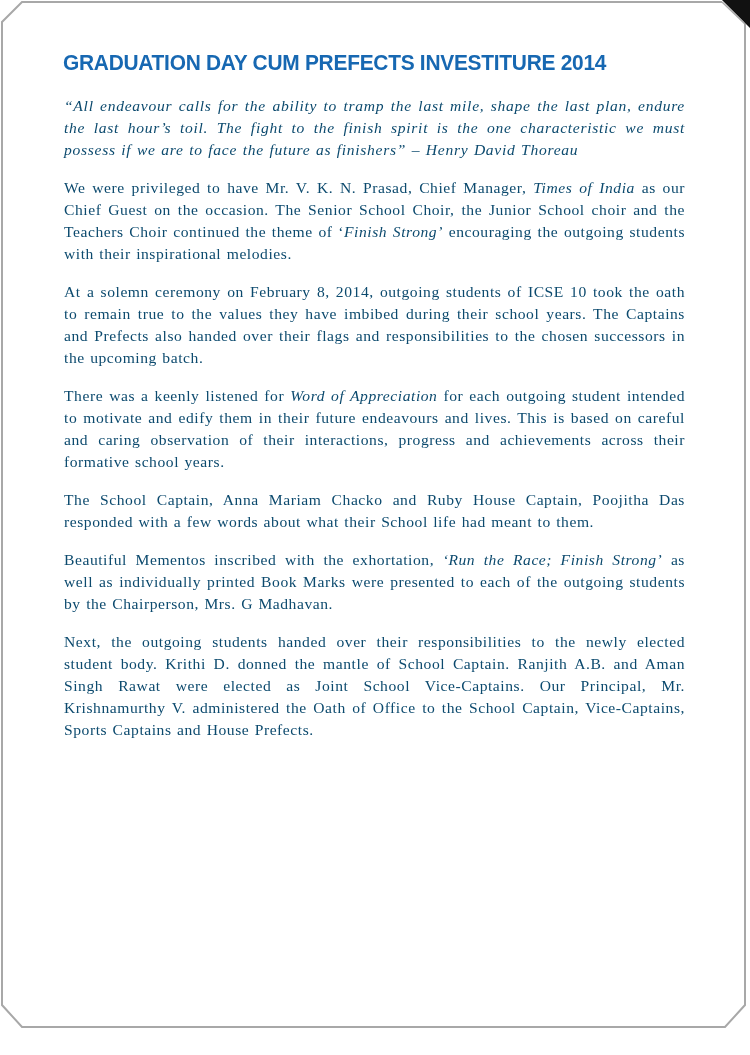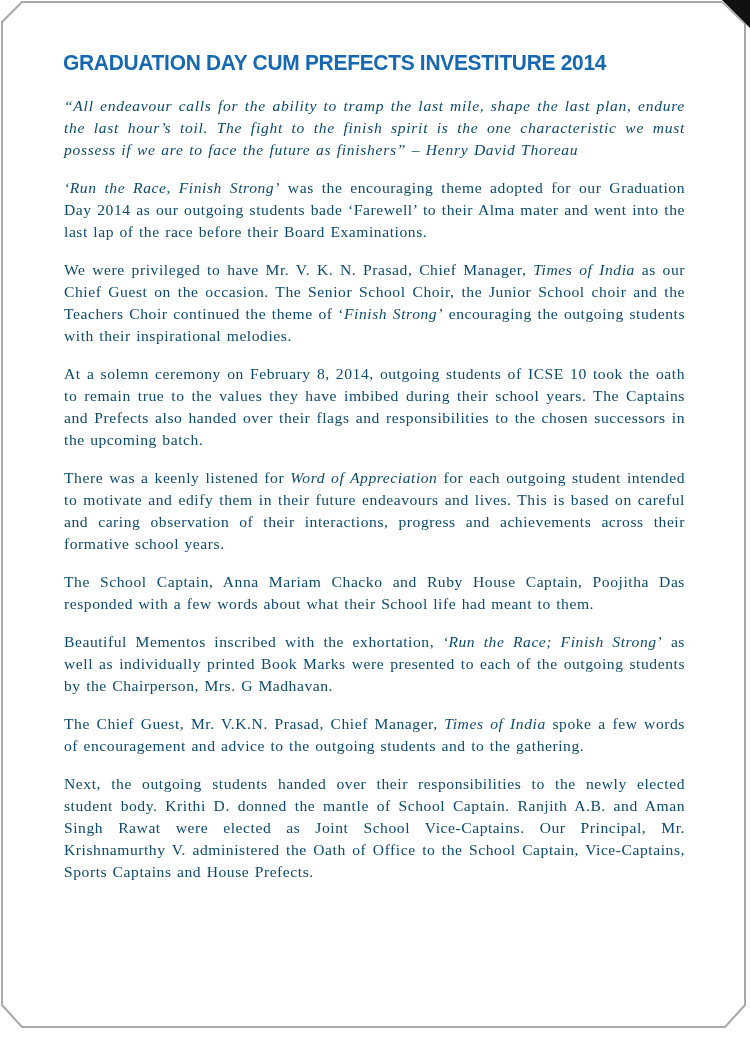--- a/index.html
+++ b/index.html
@@ -30,23 +30,21 @@
 <svg class="frame" viewBox="0 0 750 1055" xmlns="http://www.w3.org/2000/svg">
   <polyline points="722,2 22,2 2,22 2,1005 22,1027 725,1027 745,1005 745,22" fill="none" stroke="#a8a8a8" stroke-width="2"></polyline>
   <polygon points="722,0 750,0 750,28" fill="#111111"></polygon>
   <line x1="722" y1="2" x2="745" y2="24" stroke="#a8a8a8" stroke-width="1.5"></line>
 </svg>
 
 <div class="title">GRADUATION DAY CUM PREFECTS INVESTITURE 2014</div>
 
 <div class="content" id="article-body">
     <p class="quote"><span>“All endeavour calls for the ability to tramp the last mile, shape the last plan, endure the last hour’s toil. The fight to the finish spirit is the one characteristic we must possess if we are to face the future as finishers” – Henry David Thoreau</span></p>
-    <p><em>‘Run the Race, Finish Strong’</em><span> was the encouraging theme adopted for our Graduation Day 2014 as our outgoing students bade ‘Farewell’ to their Alma mater and went into the last lap of the race before their Board Examinations.</span></p>
     <p><span>We were privileged to have Mr. V. K. N. Prasad, Chief Manager, </span><em>Times of India</em><span> as our Chief Guest on the occasion. The Senior School Choir, the Junior School choir and the Teachers Choir continued the theme of ‘</span><em>Finish Strong’</em><span> encouraging the outgoing students with their inspirational melodies.</span></p>
     <p><span>At a solemn ceremony on February 8, 2014, outgoing students of ICSE 10 took the oath to remain true to the values they have imbibed during their school years.  The Captains and Prefects also handed over their flags and responsibilities to the chosen successors in the upcoming batch.</span></p>
     <p><span>There was a keenly listened for </span><em>Word of Appreciation</em><span> for each outgoing student intended to motivate and edify them in their future endeavours and lives.  This is based on careful and caring observation of their interactions, progress and achievements across their formative school years.</span></p>
     <p><span>The School Captain, Anna Mariam Chacko and Ruby House Captain, Poojitha Das responded with a few words about what their School life had meant to them.</span></p>
     <p><span>Beautiful Mementos inscribed with the exhortation, </span><em>‘Run the Race; Finish Strong’</em><span> as well as individually printed Book Marks were presented to each of the outgoing students by the Chairperson, Mrs. G Madhavan.</span></p>
-    <p><span>The Chief Guest, Mr. V.K.N. Prasad, Chief Manager, </span><em>Times of India</em><span> spoke a few words of encouragement and advice to the outgoing students and to the gathering.</span></p>
     <p><span>Next, the outgoing students handed over their responsibilities to the newly elected student body. Krithi D. donned the mantle of School Captain. Ranjith A.B. and Aman Singh Rawat were elected as Joint School Vice-Captains. Our Principal, Mr. Krishnamurthy V. administered the Oath of Office to the School Captain, Vice-Captains, Sports Captains and House Prefects.</span></p>
   </div>
 
 <div class="page-number">43</div>
 
 </body></html>

